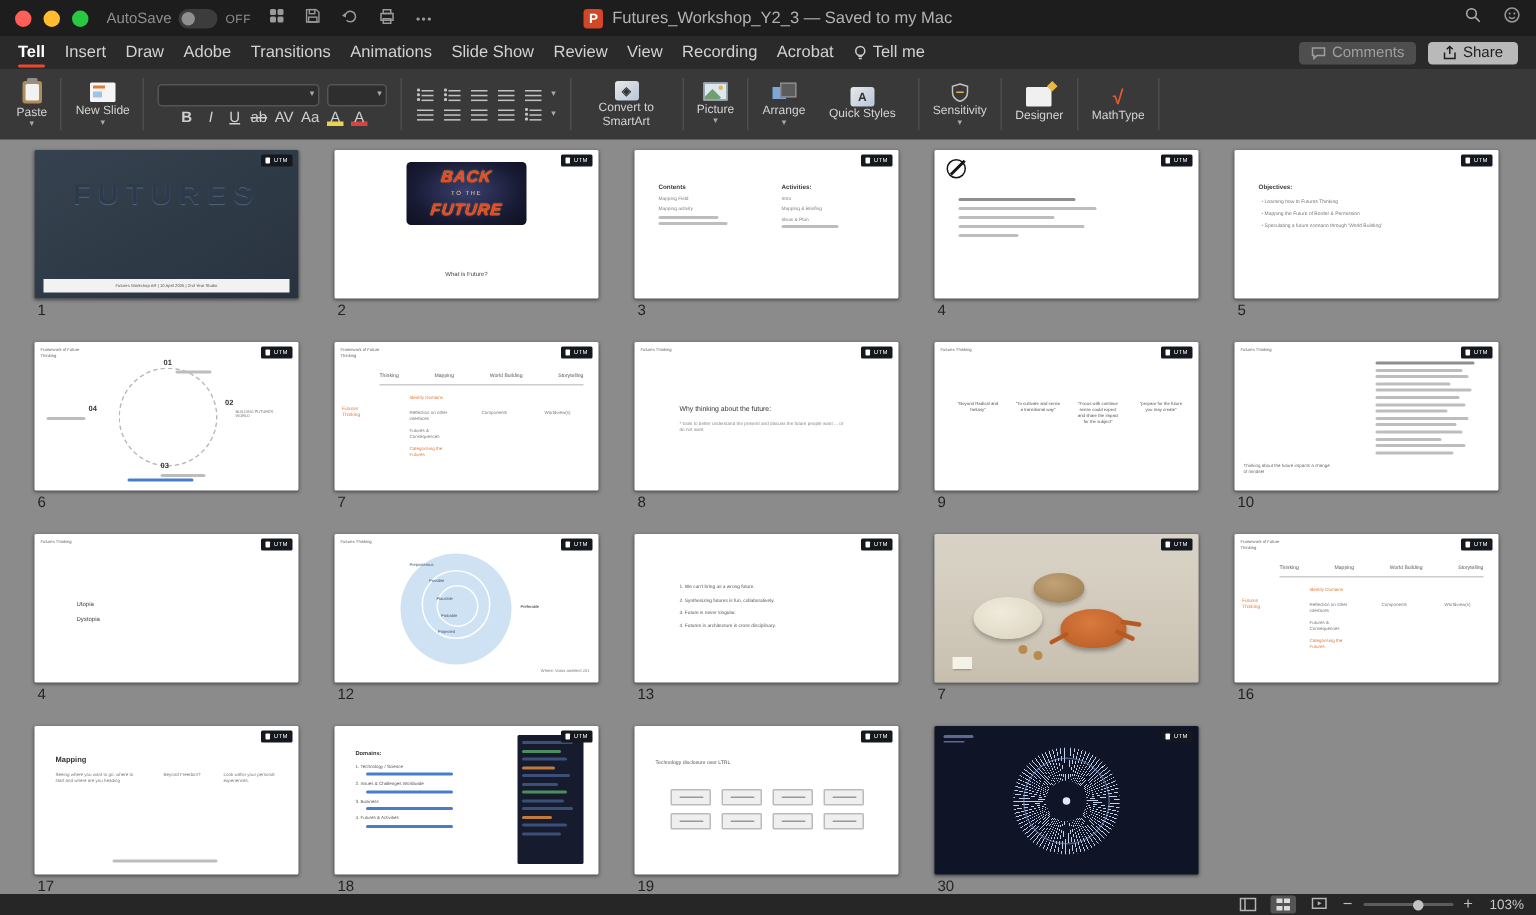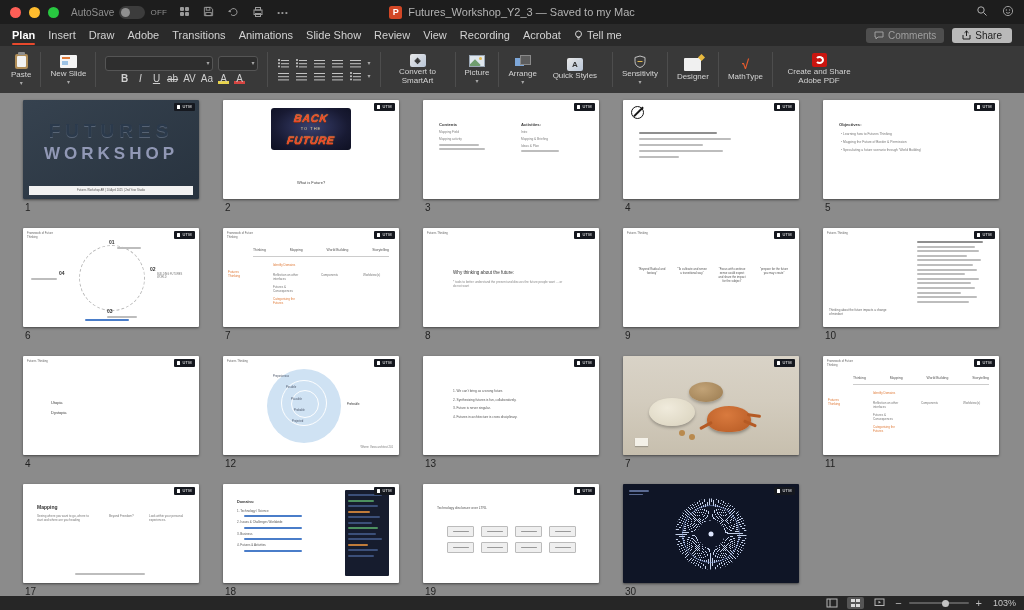--- a/index.html
+++ b/index.html
@@ -267,21 +267,21 @@
           <circle cx="6" cy="6" r="4.6" fill="none" stroke="#9a9a9a"></circle>
           <circle cx="4.4" cy="5" r=".7" fill="#9a9a9a"></circle>
           <circle cx="7.6" cy="5" r=".7" fill="#9a9a9a"></circle>
           <path d="M4 7.3c1.2 1.2 2.8 1.2 4 0" fill="none" stroke="#9a9a9a"></path>
         </svg></span>
   </div>
 </div>
 
 <div class="tabrow">
   <span class="tab active">
-      <span>Plan</span>
+      <span>Tell</span>
     </span>
   <span class="tab">
       <span>Insert</span>
     </span>
   <span class="tab">
       <span>Draw</span>
     </span>
   <span class="tab">
       <span>Adobe</span>
     </span>
@@ -432,39 +432,32 @@
     </button>
   </div>
   <div class="rsep"></div>
   <div class="rgroup">
     <button class="bigbtn">
       <span class="ic-math">√</span>
       <span class="blabel">MathType</span>
     </button>
   </div>
   <div class="rsep"></div>
-  <div class="rgroup">
-    <button class="bigbtn">
-      <span class="ic-adobe"></span>
-      <span class="blabel two wide">Create and Share Adobe PDF</span>
-    </button>
-  </div>
 </div>
 
 <div class="sorter">
 <div class="grid">
 
   <div class="thumb">
     <div class="slide s1">
       <div class="badge">
             <i></i>
             <span>UTM</span>
           </div>
       <div class="t1">FUTURES</div>
-      <div class="t2">WORKSHOP</div>
       <div class="foot">Futures Workshop AR | 10 April 2025 | 2nd Year Studio</div>
     </div>
     <div class="num">1</div>
   </div>
 
   <div class="thumb">
     <div class="slide s2">
       <div class="badge">
             <i></i>
             <span>UTM</span>
@@ -724,21 +717,21 @@
       </div>
       <div class="rule"></div>
       <span class="rowlab">Futures Thinking</span>
       <span class="cell o c1">Identify Domains</span>
       <span class="cell c2">Reflection on other interfaces</span>
       <span class="cell c3">Futures &amp; Consequences</span>
       <span class="cell o c4">Categorising the Futures</span>
       <span class="cell c5">Components</span>
       <span class="cell c6">Worldview(s)</span>
     </div>
-    <div class="num">11</div>
+    <div class="num">16</div>
   </div>
 
   <div class="thumb">
     <div class="slide s17">
       <div class="badge">
             <i></i>
             <span>UTM</span>
           </div>
       <div class="t17">Mapping</div>
       <div class="a">Seeing where you want to go, where to start and where are you heading</div>

